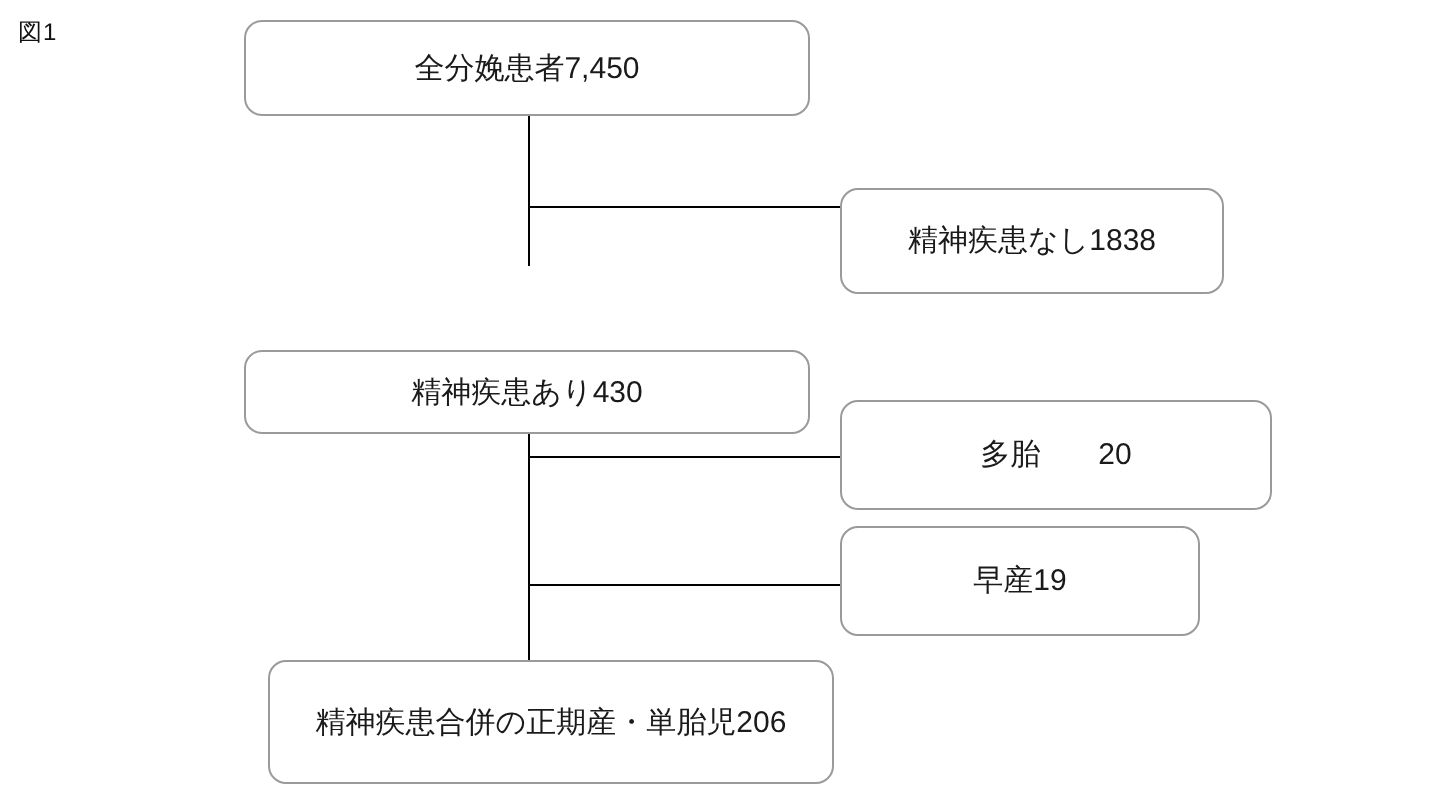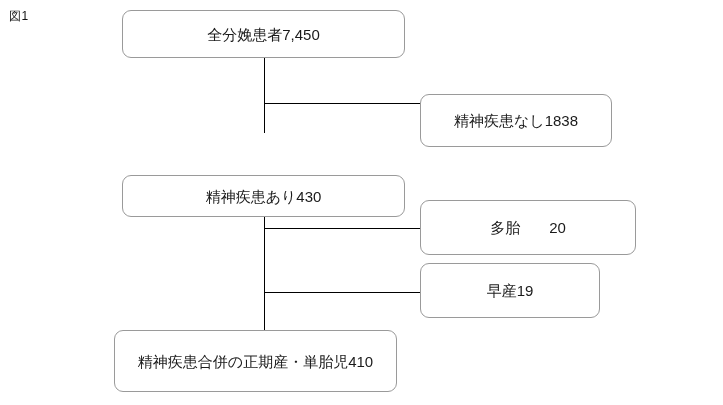--- a/index.html
+++ b/index.html
@@ -101,18 +101,18 @@
   <div class="node" style="left:420px; top:200px; width:216px; height:55px;gap:29px;">
     <span class="line1">多胎</span>
     <span class="line2">20</span>
   </div>
 
   <div class="node" style="left:420px; top:263px; width:180px; height:55px;">
     <span class="line1">早産</span>
     <span class="line2">19</span>
   </div>
 
-  <div class="node" style="left:114px; top:330px; width:283px; height:62px;">
+  <div class="node" style="left:134px; top:330px; width:283px; height:62px;">
     <span class="line1">精神疾患合併の正期産・単胎児</span>
-    <span class="line2">410</span>
+    <span class="line2">206</span>
   </div>
 
 </div>
 
 </body></html>

